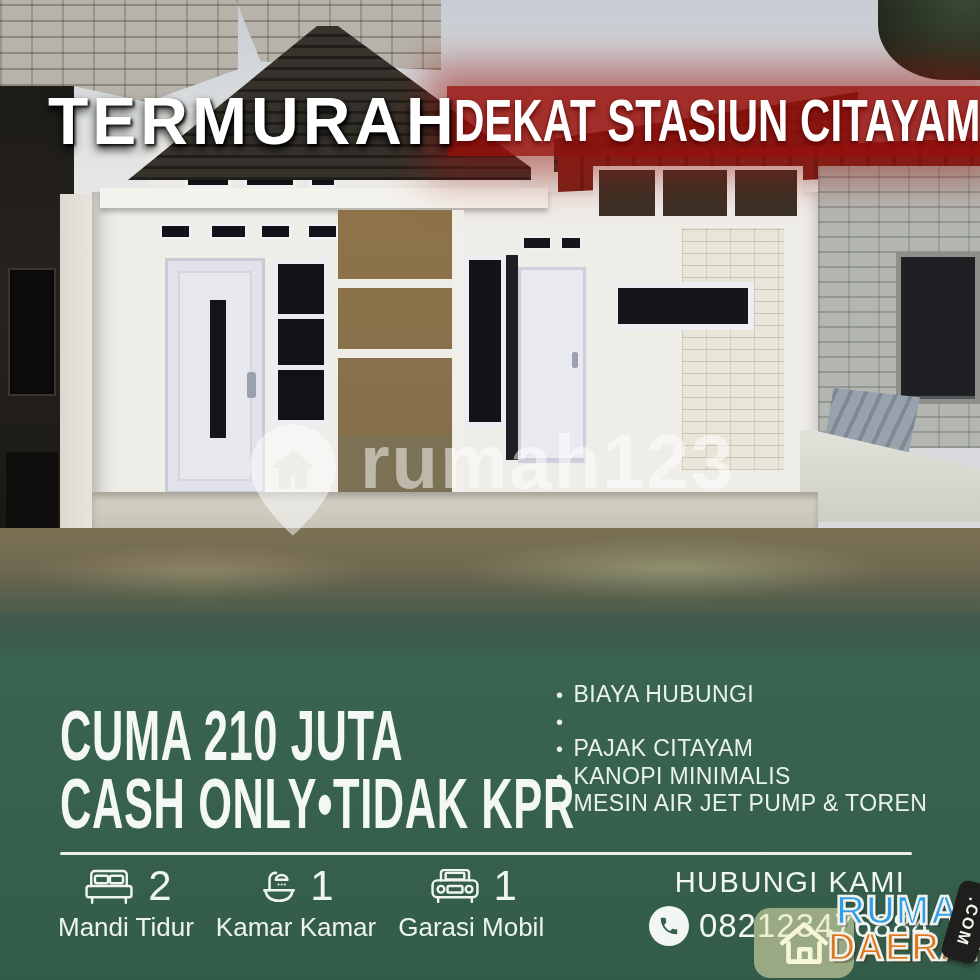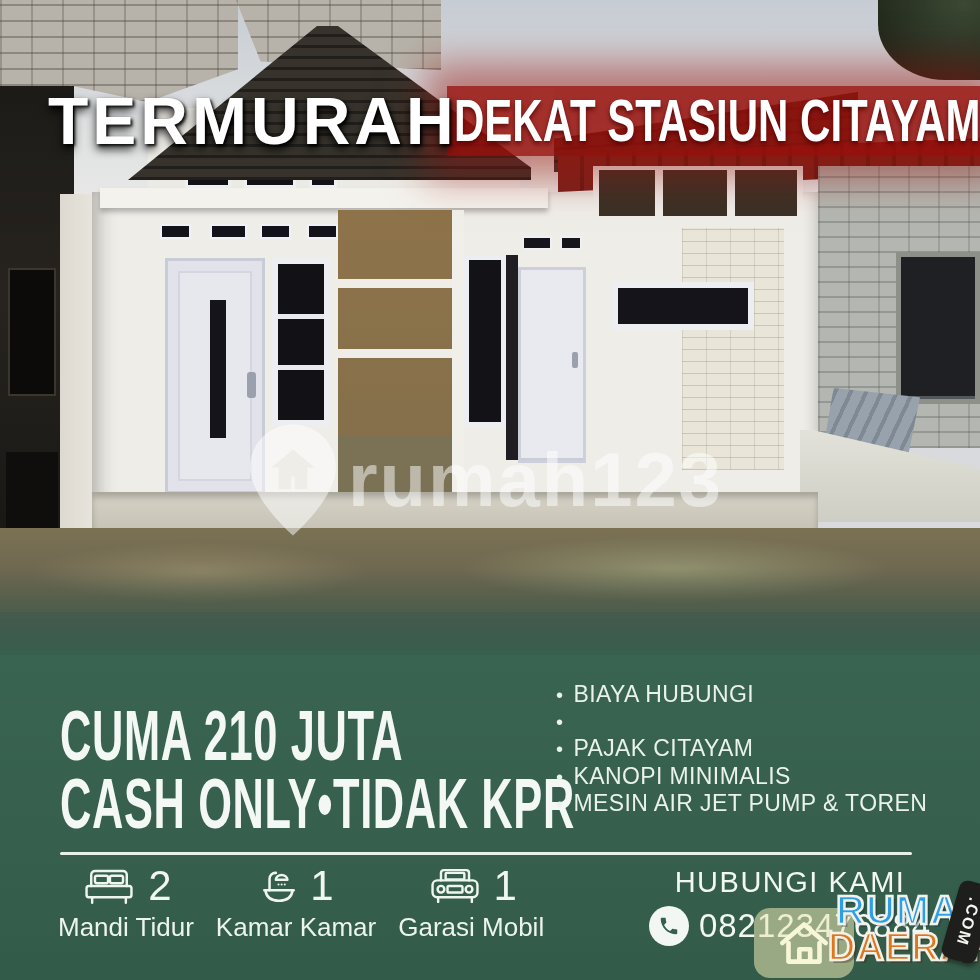--- a/index.html
+++ b/index.html
@@ -83,21 +83,21 @@
   .road{left:0;top:612px;width:980px;height:48px;background:linear-gradient(180deg,#555a50,#454b44);}
 
   
   .headline-left{left:48px;top:88px;z-index:16;color:#fff;font-size:66px;font-weight:800;letter-spacing:4px;
       line-height:1;white-space:nowrap;text-shadow:0 5px 10px rgba(0,0,0,.85),2px 2px 3px rgba(0,0,0,.9);}
   .red-band{left:447px;top:86px;width:533px;height:70px;z-index:15;background:rgba(152,15,11,.85);
       box-shadow:0 0 36px 22px rgba(150,20,14,.5);display:flex;align-items:center;}
   .red-band span{position:static;display:inline-block;transform:scaleX(.70);transform-origin:left center;
       color:#fff;font-size:60px;font-weight:800;line-height:1;white-space:nowrap;padding-left:10px;
       text-shadow:0 3px 6px rgba(80,0,0,.8);}
-  .watermark{left:250px;top:424px;z-index:14;display:flex;align-items:center;gap:12px;}
+  .watermark{left:250px;top:424px;z-index:14;display:flex;gap:24px;}
   .watermark svg{position:static;}
   .watermark-text{position:static;color:rgba(255,255,255,.5);font-size:76px;font-weight:700;letter-spacing:2px;line-height:1;}
 
   .green-fade{left:0;top:568px;width:980px;height:92px;z-index:18;
       background:linear-gradient(180deg,rgba(56,97,79,0) 0%,rgba(53,92,75,.55) 55%,#38614f 100%);}
   .bottom-panel{left:0;top:655px;width:980px;height:325px;z-index:20;background:linear-gradient(180deg,#3a6452,#335b49);}
 
   .price1,.price2{left:60px;color:#f3f8f4;font-size:70px;font-weight:800;line-height:1;white-space:nowrap;
       transform:scaleX(.62);transform-origin:left center;letter-spacing:1px;}
   .price1{top:46px;} .price2{top:114px;}

